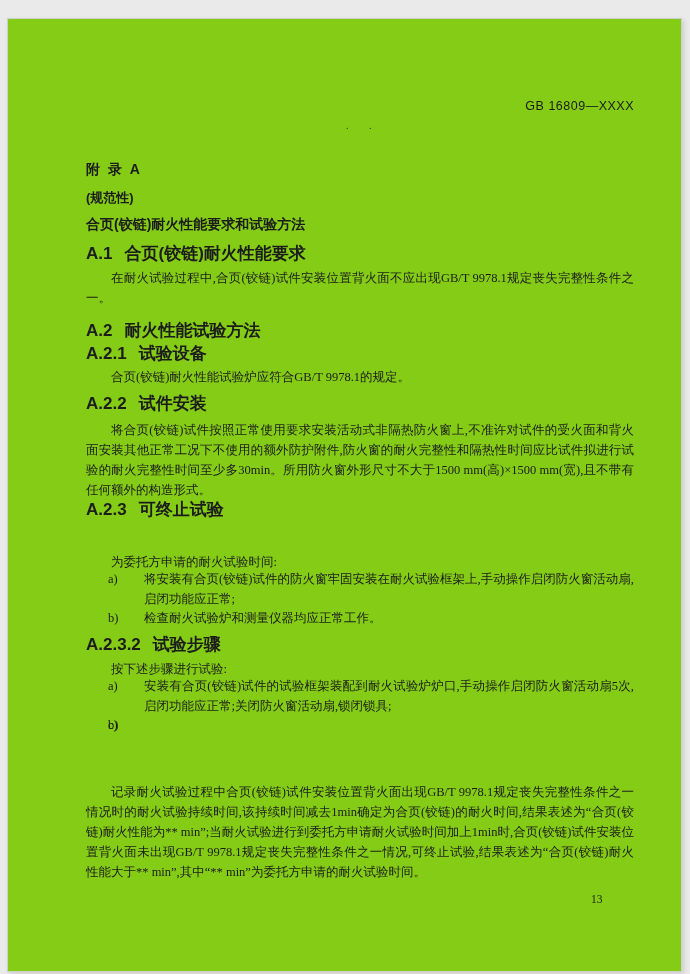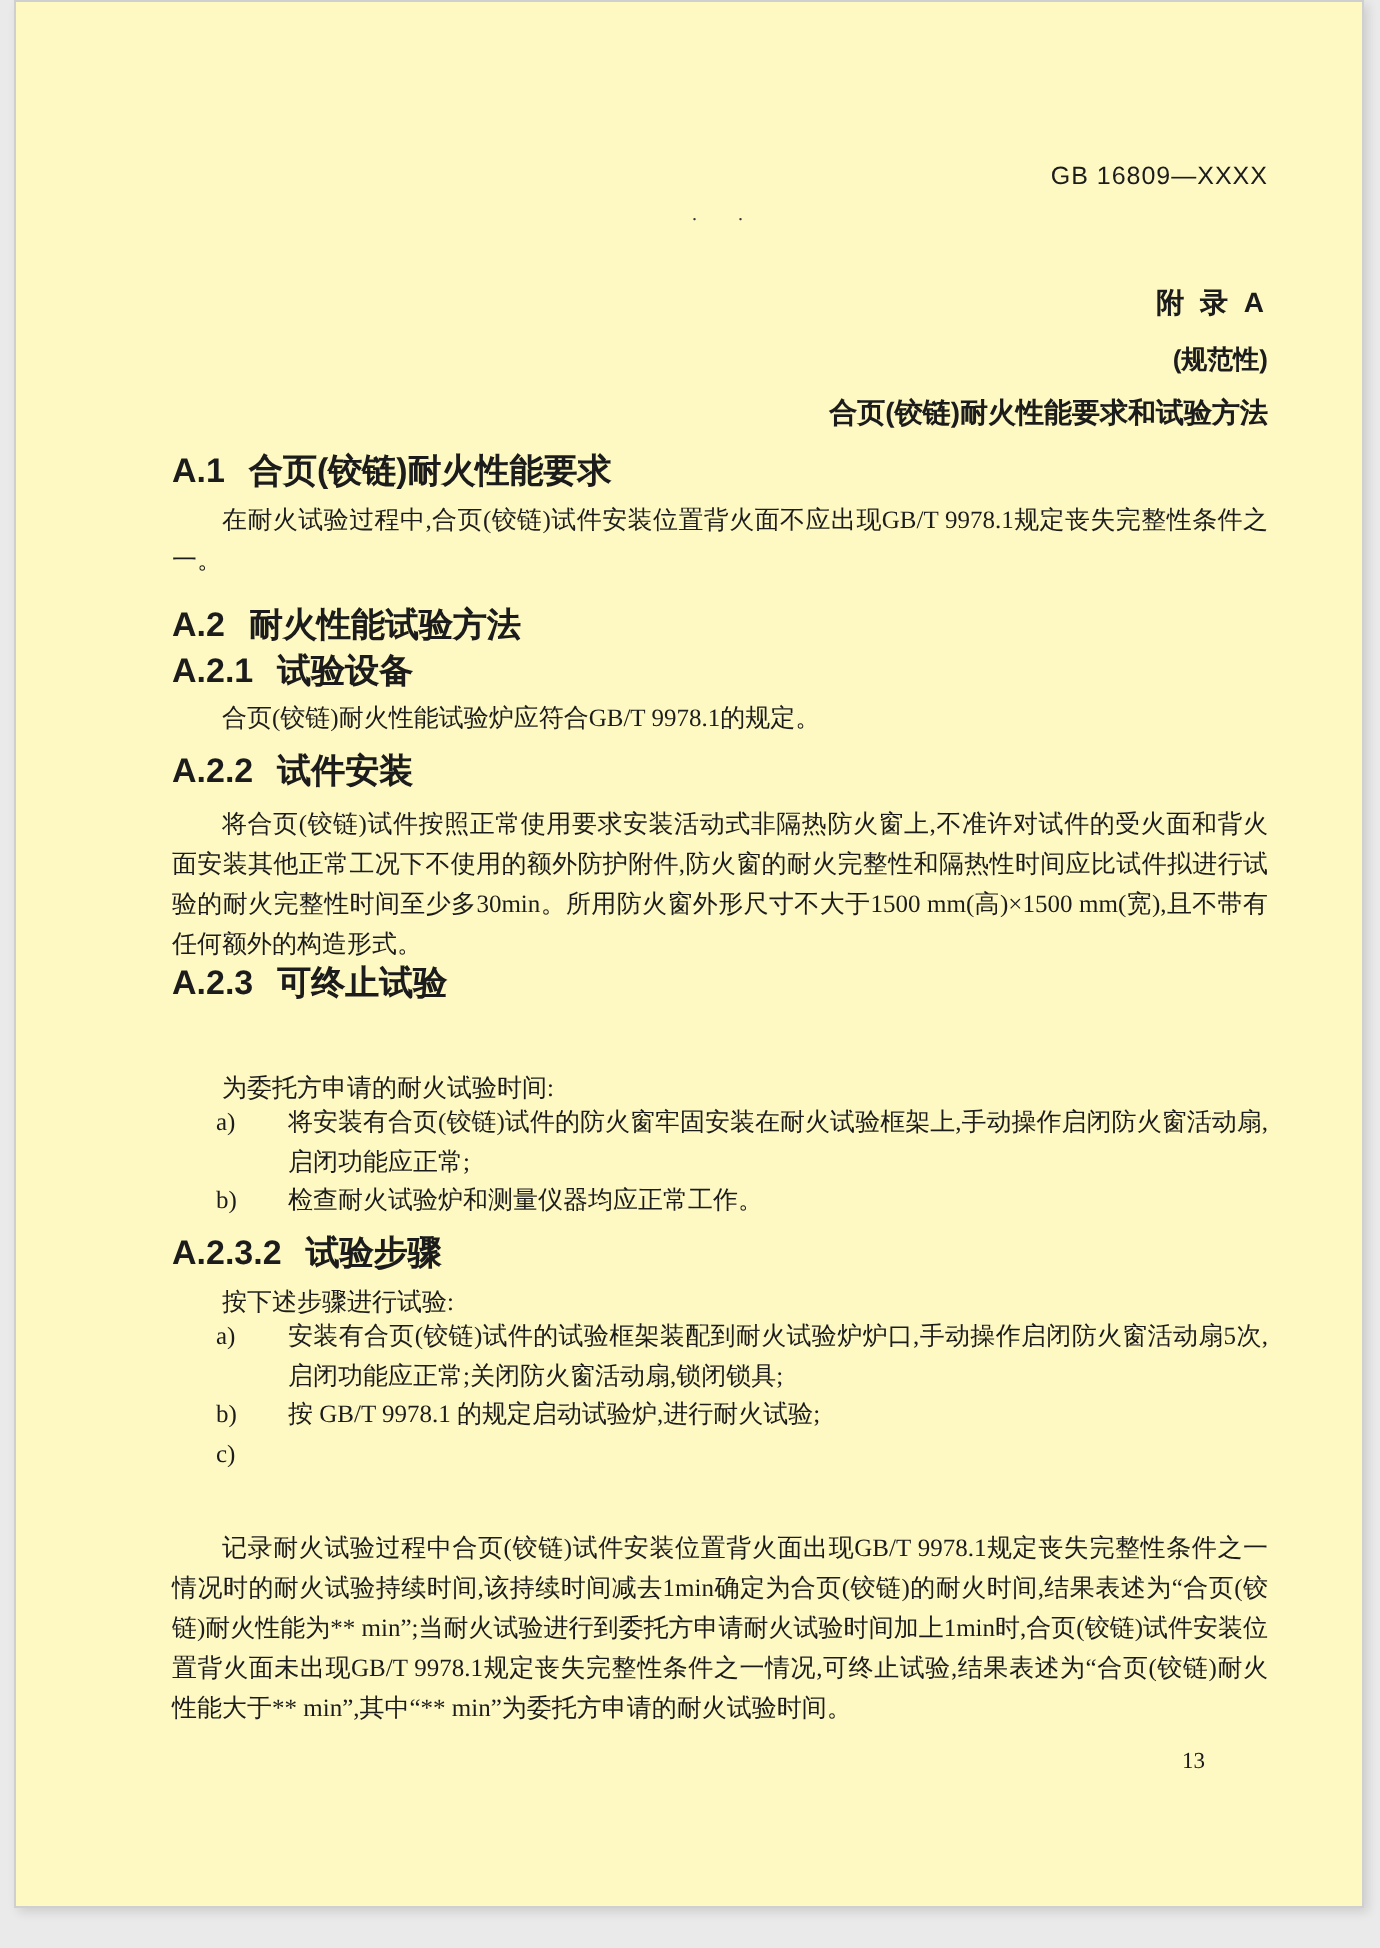--- a/index.html
+++ b/index.html
@@ -5,39 +5,39 @@
   html,body{margin:0;padding:0;}
   body{
     width:690px;height:974px;
     background:#eaeaea;
     overflow:hidden;
     position:relative;
     font-family:"Liberation Serif","DejaVu Serif",serif;
     color:#1c1c1c;
   }
   .page{
-    position:absolute;left:7px;top:0;
+    position:absolute;left:7px;top:18px;
     width:675px;height:954px;
-    background:#fef9c3;
+    background:#84cc16;
     border:1px solid #cfcfcf;
     box-shadow:2px 2px 5px rgba(0,0,0,0.12);
     box-sizing:border-box;
   }
   .block{position:absolute;left:78px;width:548px;}
   .std-no{
     top:80px;text-align:right;padding-right:10px;
     font-family:"Liberation Sans","DejaVu Sans",sans-serif;
     font-size:12.5px;letter-spacing:0.5px;
   }
   .stray{
     position:absolute;left:338px;top:101px;
     font-size:10px;letter-spacing:9px;color:#333;
   }
   .title-line{
-    text-align:right;
+    text-align:left;
     font-family:"Liberation Sans","DejaVu Sans",sans-serif;
     font-weight:bold;
   }
   .t1{top:142px;font-size:14px;letter-spacing:2px;}
   .t2{top:170px;font-size:13px;}
   .t3{top:197px;font-size:14px;}
   .h{
     font-family:"Liberation Sans","DejaVu Sans",sans-serif;
     font-weight:bold;font-size:17px;white-space:nowrap;
   }
@@ -105,21 +105,21 @@
 
   <div class="block h" style="top:614px">
     <span class="num">A.2.3.2</span><span>试验步骤</span>
   </div>
   <div class="block intro" style="top:640px">按下述步骤进行试验:</div>
   <div class="block list" style="top:658px">
     <div class="li">
       <span class="label">a)</span><span>安装有合页(铰链)试件的试验框架装配到耐火试验炉炉口,手动操作启闭防火窗活动扇5次,启闭功能应正常;关闭防火窗活动扇,锁闭锁具;</span>
     </div>
     <div class="li">
-      <span class="label">b)</span><span>按 GB/T 9978.1 的规定启动试验炉,进行耐火试验;</span>
+      <span class="label">b)</span>
     </div>
     <div class="li">
       <span class="label">c)</span>
     </div>
   </div>
 
   <div class="block para" style="top:763px">记录耐火试验过程中合页(铰链)试件安装位置背火面出现GB/T 9978.1规定丧失完整性条件之一情况时的耐火试验持续时间,该持续时间减去1min确定为合页(铰链)的耐火时间,结果表述为“合页(铰链)耐火性能为** min”;当耐火试验进行到委托方申请耐火试验时间加上1min时,合页(铰链)试件安装位置背火面未出现GB/T 9978.1规定丧失完整性条件之一情况,可终止试验,结果表述为“合页(铰链)耐火性能大于** min”,其中“** min”为委托方申请的耐火试验时间。</div>
 
   <div class="pageno">13</div>
 

